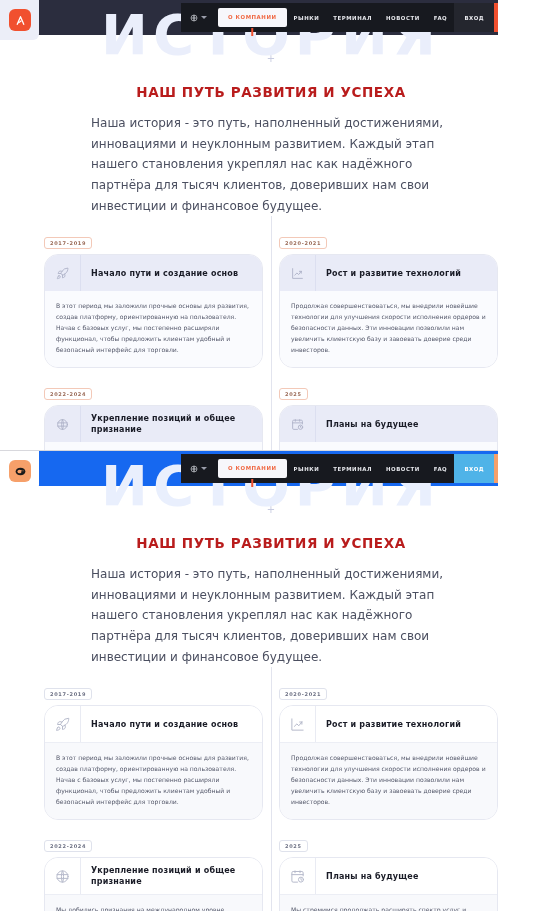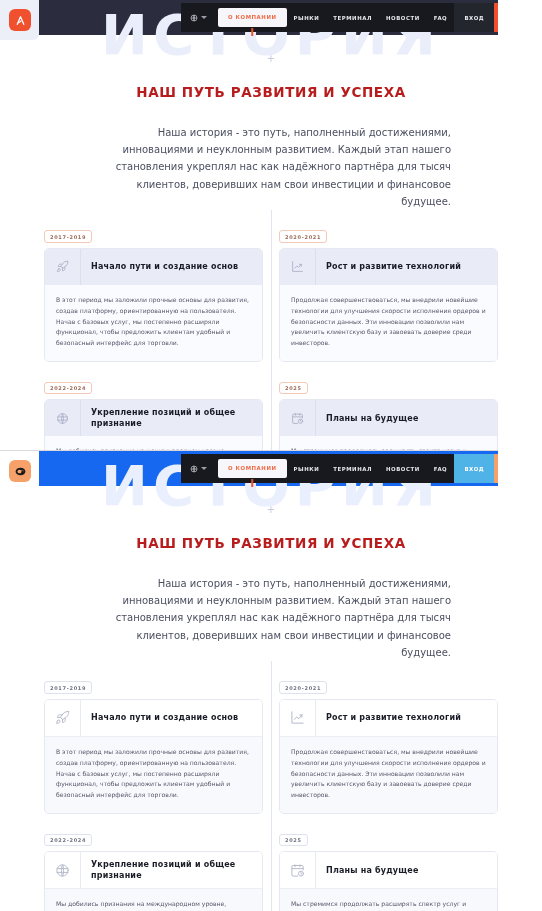--- a/index.html
+++ b/index.html
@@ -165,23 +165,23 @@
     font-weight: 700;
     letter-spacing: 0.6px;
     color: #b91c1c;
     margin-top: 41px;
     text-transform: uppercase;
   }
 
   .intro {
     position: relative;
     width: 360px;
-    margin: 24px auto 0;
-    text-align: right;
-    font-size: 10px;
+    margin: 13px auto 0;
+    text-align: left;
+    font-size: 12px;
     line-height: 1.72;
     color: #4b4f60;
   }
 
   
   .timeline {
     position: relative;
     margin-top: 14px;
     padding: 0 44px;
     display: grid;
@@ -211,21 +211,21 @@
     border: 1px solid #f3c9b8;
     border-radius: 3px;
     padding: 2.5px 5px 2px;
     margin-bottom: 5px;
   }
   .v2 .year-badge { color: #6d7184; border-color: #dfe2ec; }
 
   .card {
     background: #ffffff;
     border: 1px solid #e6e8f1;
-    border-radius: 5px;
+    border-radius: 14px;
     overflow: hidden;
   }
   .card-head {
     display: flex;
     align-items: stretch;
     background: #e9ebf7;
     min-height: 36px;
   }
   .v2 .card-head { background: #ffffff; }
   .card-icon {

